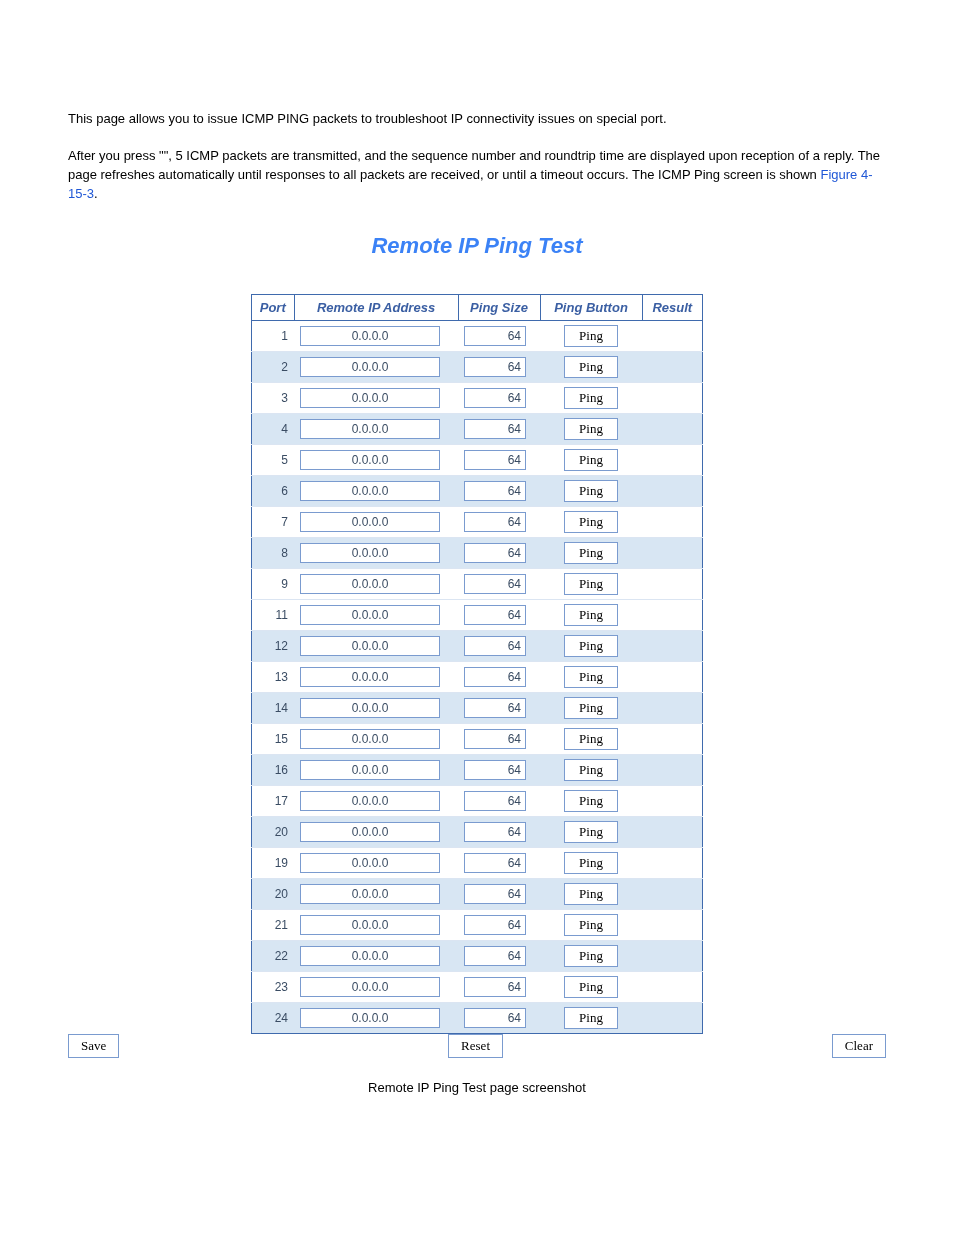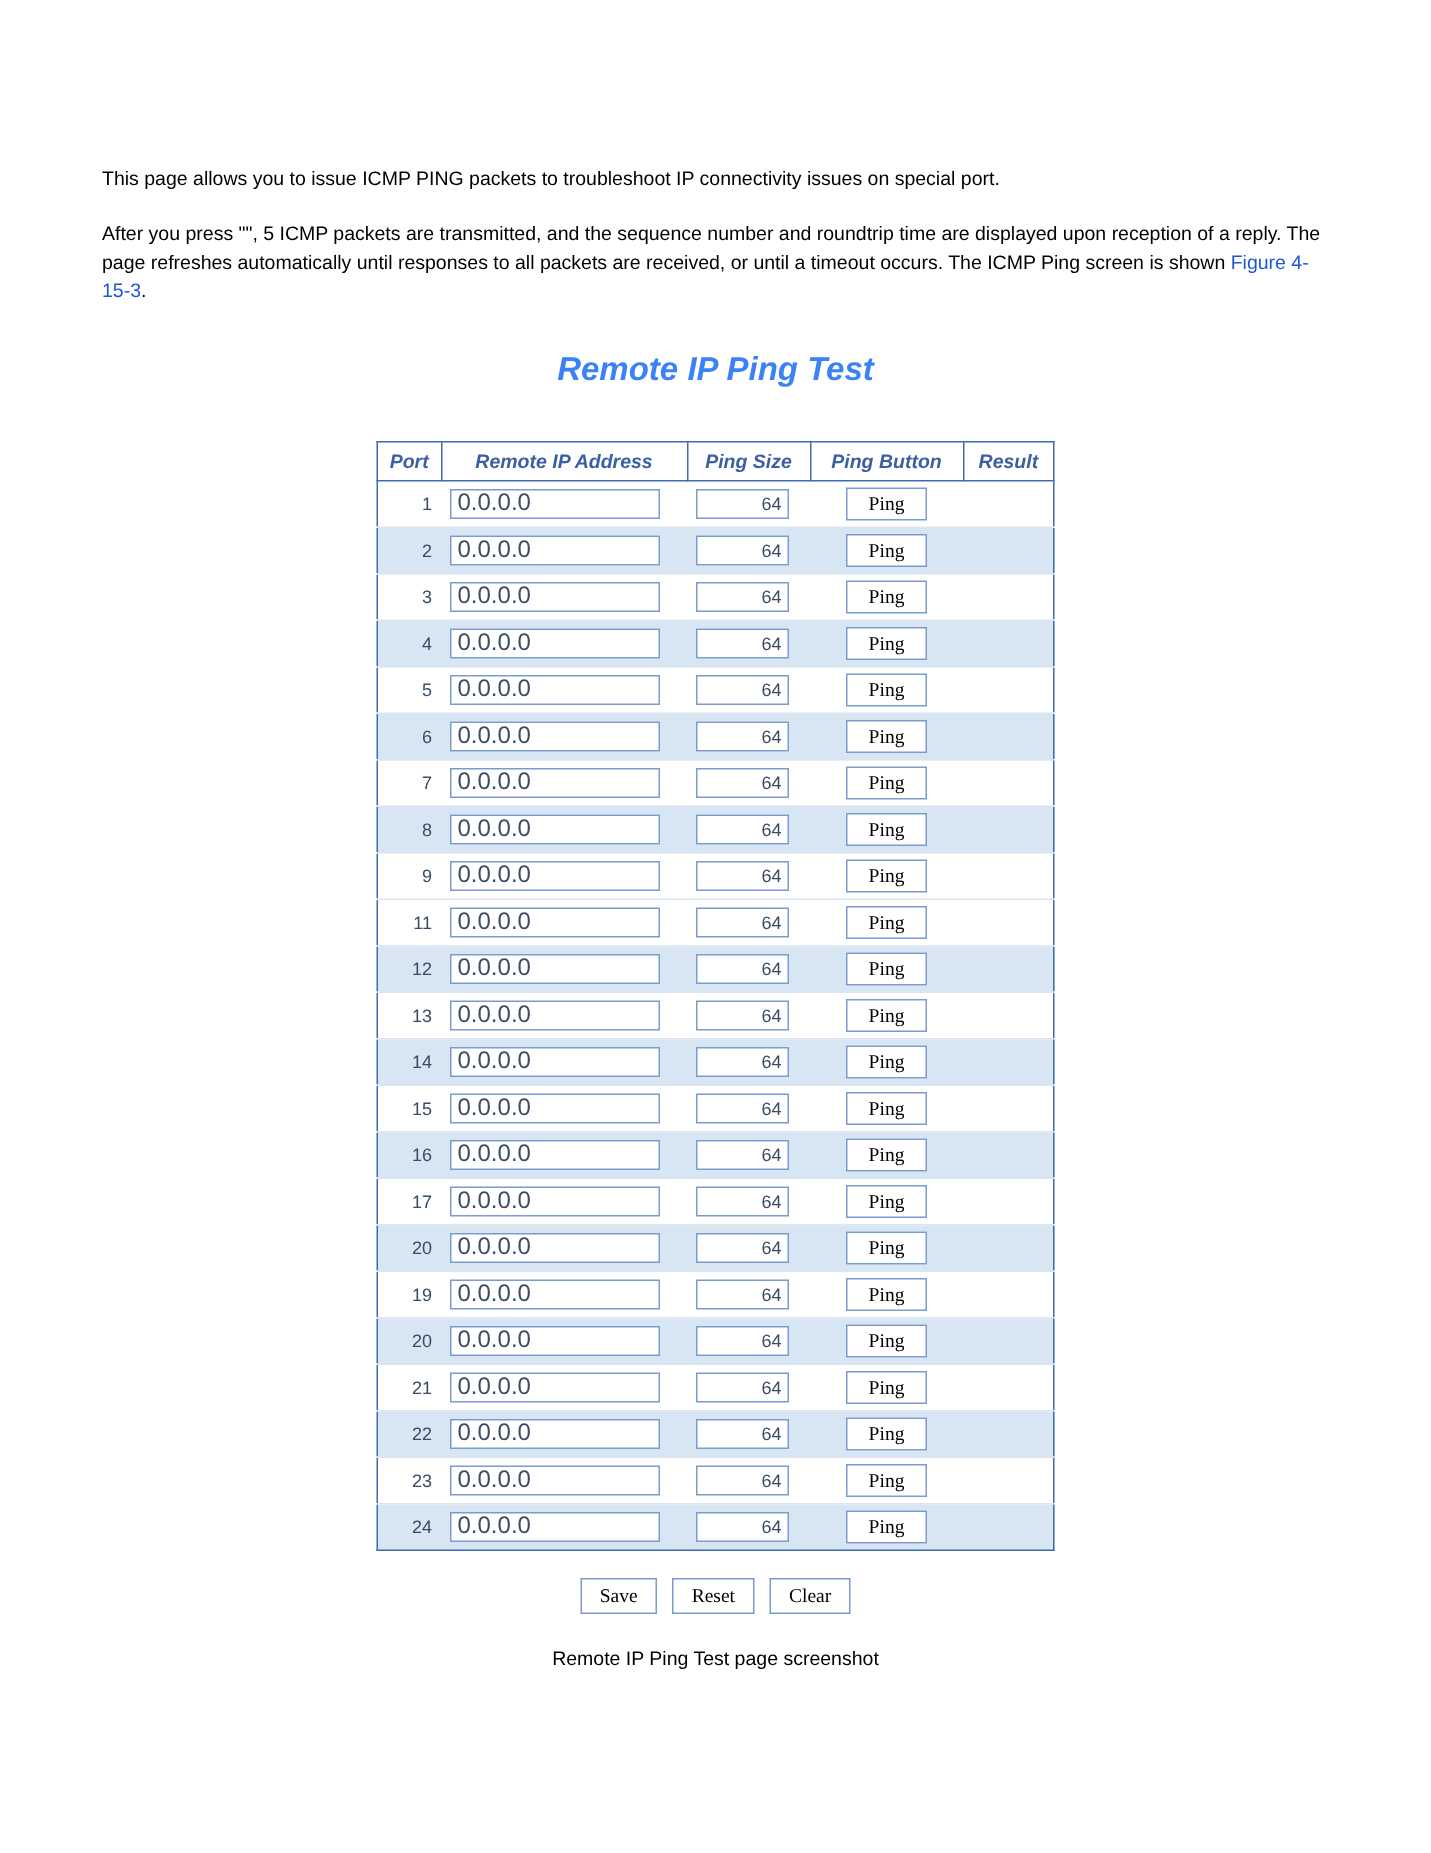--- a/index.html
+++ b/index.html
@@ -65,23 +65,23 @@
   table.ping tbody tr.even td { background: #d8e6f3; }
   td.port { text-align: right; width: 30px; padding-right: 8px;}
   td.ip { width: 152px; }
   td.size { width: 70px; }
   td.btn { width: 90px; text-align: center; }
   td.result { width: 48px; }
   input.ip-field {
     width: 140px;
     height: 20px;
     border: 1px solid #7a9bcf;
-    text-align: left;
+    text-align: center;
     font-family: Verdana, Arial, sans-serif;
-    font-size: 16px;
+    font-size: 12px;
     color: #3a4c63;
     padding: 1px 4px;
     box-sizing: border-box;
     background: #fff;
   }
   input.size-field {
     width: 62px;
     height: 20px;
     border: 1px solid #7a9bcf;
     text-align: right;
@@ -96,23 +96,22 @@
     font-family: "Times New Roman", serif;
     font-size: 13px;
     background: #fff;
     border: 1px solid #7a9bcf;
     padding: 2px 14px;
     cursor: pointer;
     color: #000;
   }
   .footer-buttons {
     display: flex;
-    justify-content: center;
+    justify-content: space-between;
     gap: 10px;
-    margin-top: 18px;
   }
   button.action-btn {
     font-family: "Times New Roman", serif;
     font-size: 13px;
     background: #fff;
     border: 1px solid #7a9bcf;
     padding: 3px 12px;
     cursor: pointer;
     color: #000;
   }

